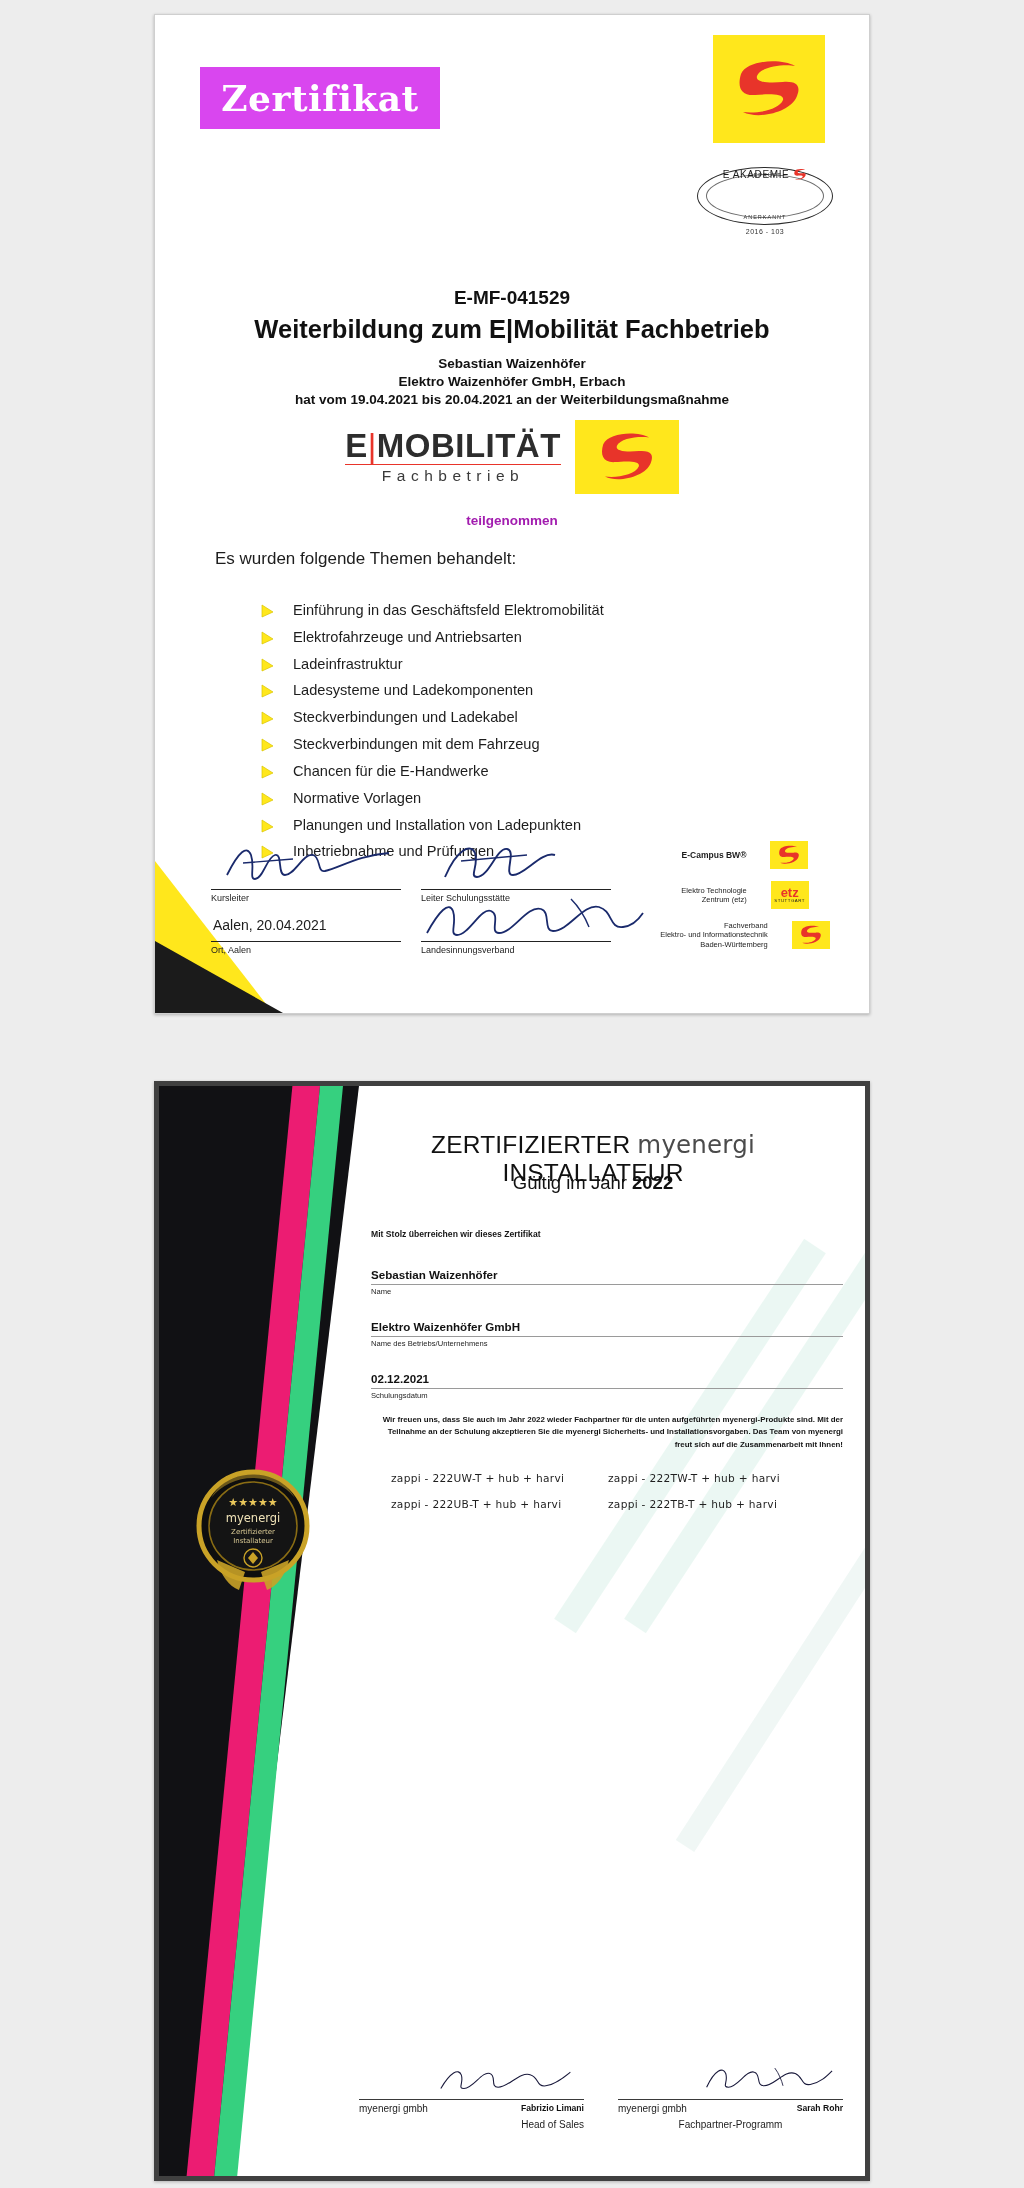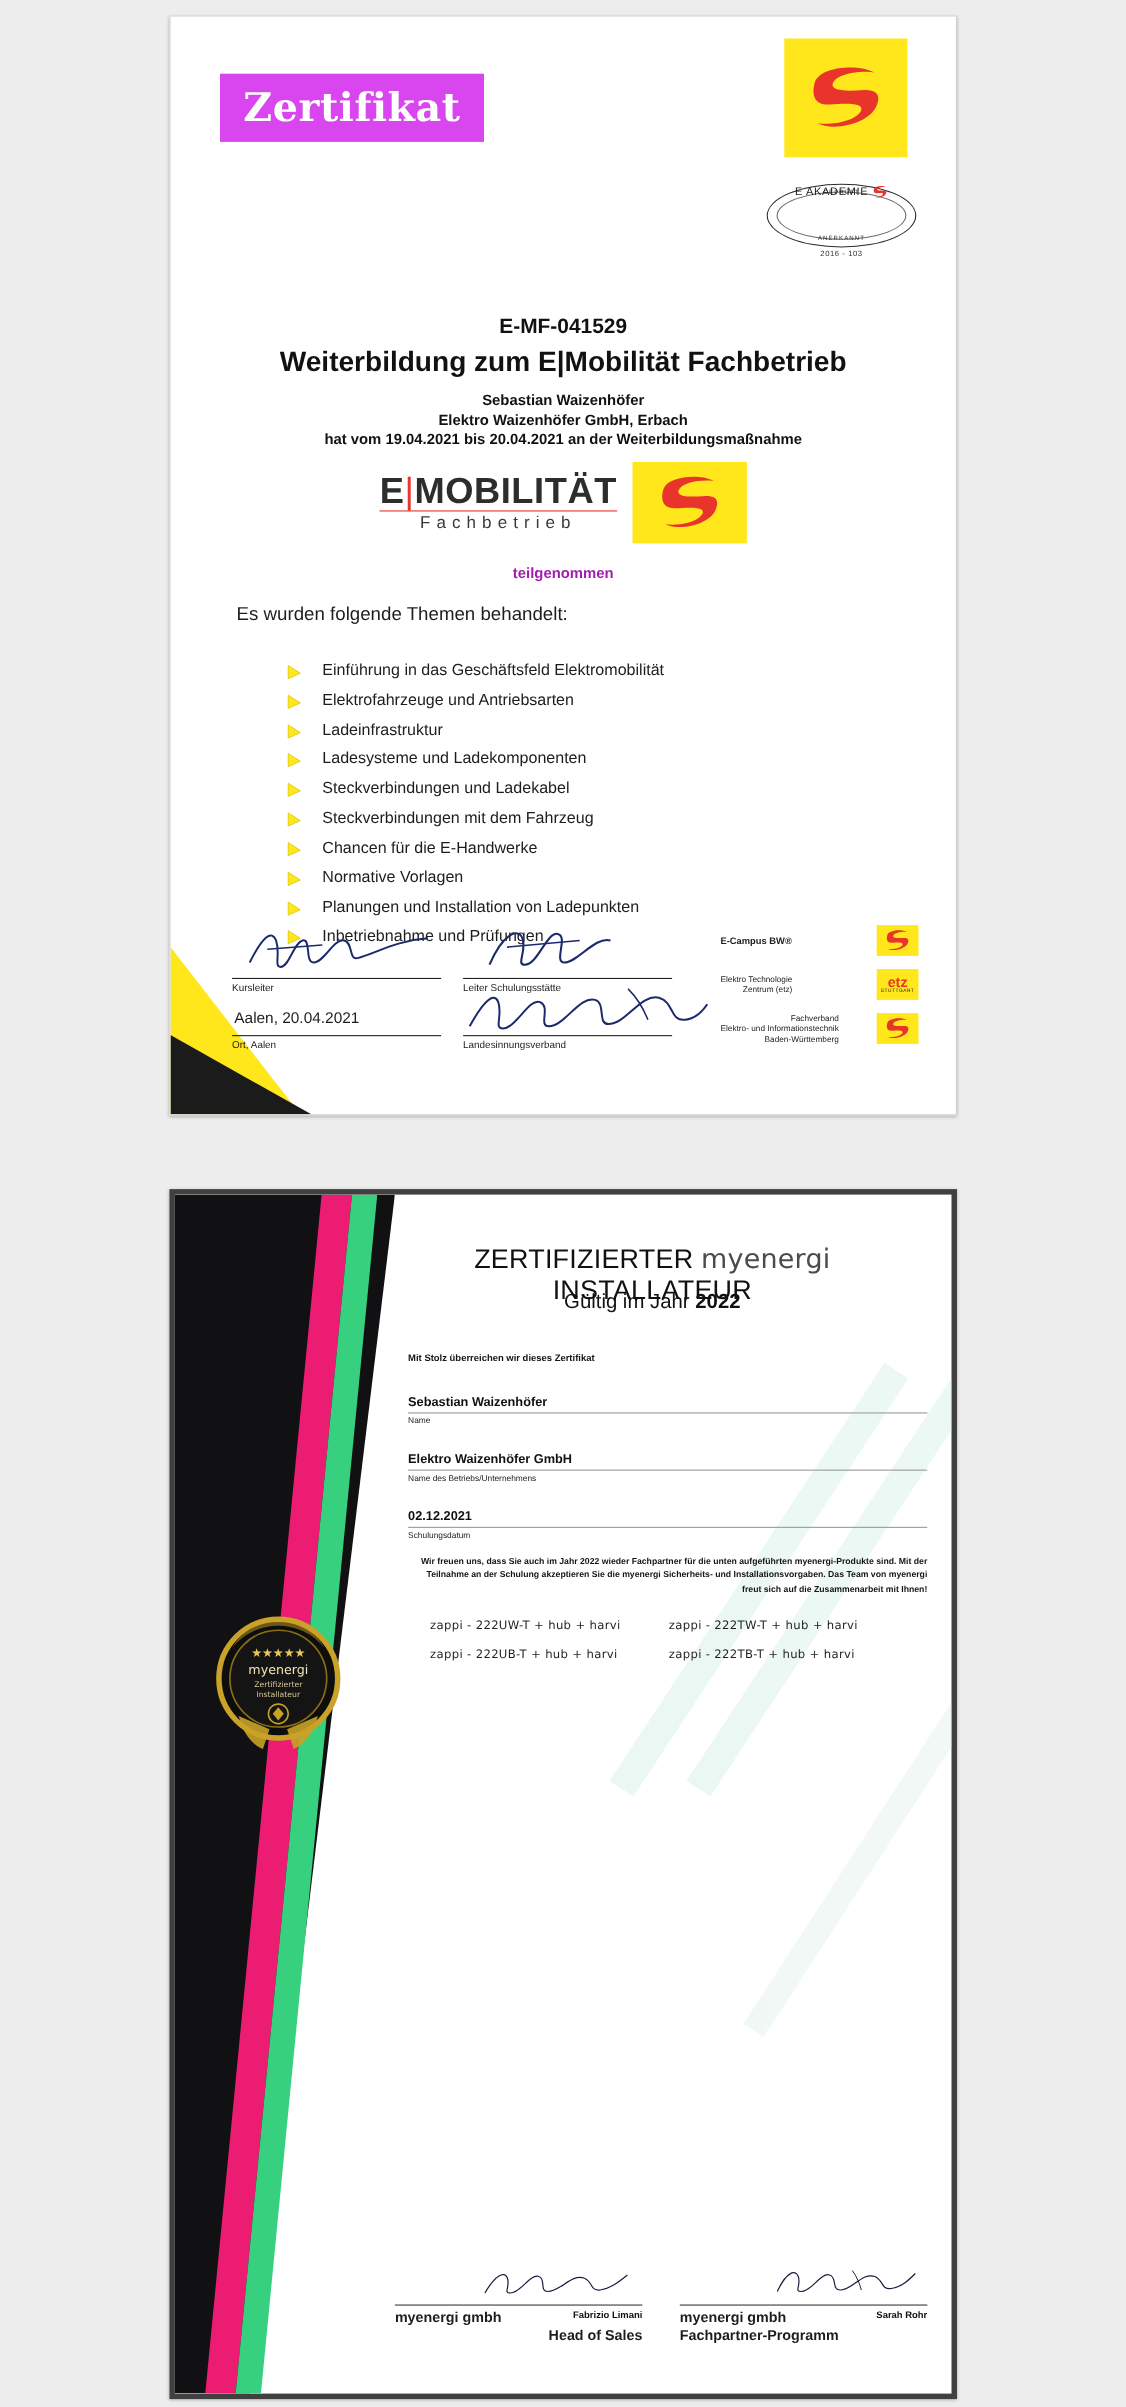--- a/index.html
+++ b/index.html
@@ -179,21 +179,21 @@
   .sig-label {
     position: absolute; font-size: 9px; color: #1d1d1d;
   }
   .sig-value {
     position: absolute; font-size: 14px; color: #1d1d1d;
   }
   .scribble { position: absolute; }
 
   .partner-logos { position: absolute; right: 34px; top: 826px; width: 180px; }
   .plogo-row {
-    display: flex; align-items: center; justify-content: space-between;
+    display: flex; align-items: center; justify-content: center;
     gap: 24px; margin-bottom: 12px;
   }
   .plogo-cap {
     font-size: 7.5px; color: #1d1d1d; text-align: right; line-height: 1.25;
   }
   .plogo-cap.b { font-weight: bold; font-size: 8.5px; }
   .plogo-yellow {
     width: 38px; height: 28px; background: #ffe71c;
     display: flex; align-items: center; justify-content: center;
     flex: none;
@@ -290,21 +290,21 @@
   }
 
   .c2-sig { position: absolute; left: 200px; right: 22px; bottom: 44px; }
   .c2-sig-row { display: flex; gap: 34px; }
   .c2-sig-col { flex: 1; position: relative; }
   .c2-sig-scribble { height: 40px; position: relative; }
   .c2-sig-line { height: 1px; background: #3a3a3a; }
   .c2-sig-meta {
     display: flex; justify-content: space-between; margin-top: 3px;
   }
-  .c2-sig-left { font-size: 13px; color: #1d1d1d; font-weight: bold; }
+  .c2-sig-left { font-size: 10px; color: #1d1d1d; }
   .c2-sig-right { font-size: 8.6px; font-weight: bold; color: #111; text-align: right; }
 </style>
 </head>
 <body>
 
 <div class="page">
 
   <div class="cert1">
     <div class="c1-yellow-wedge"></div>
     <div class="c1-black-wedge"></div>
@@ -570,21 +570,21 @@
             <svg viewBox="0 0 220 40" style="position:absolute; right:0; bottom:0; width:150px; height:40px;">
               <path d="M20 32 C32 6, 44 2, 48 12 C52 24, 42 32, 52 32 C66 32, 78 6, 90 10 C100 13, 92 30, 104 30 C120 30, 134 6, 150 12 C162 17, 158 30, 172 28 C186 26, 196 16, 204 8" fill="none" stroke="#1a1a3c" stroke-width="1.6"></path>
               <path d="M120 4 C126 12, 130 22, 132 30" fill="none" stroke="#1a1a3c" stroke-width="1.3"></path>
             </svg>
           </div>
           <div class="c2-sig-line"></div>
           <div class="c2-sig-meta">
             <span class="c2-sig-left">myenergi gmbh</span>
             <span class="c2-sig-right">Sarah Rohr</span>
           </div>
-          <div style="text-align:left;">
+          <div style="text-align:center;">
             <span class="c2-sig-left">Fachpartner-Programm</span>
           </div>
         </div>
       </div>
     </div>
 
   </div>
 
 </div>
 

